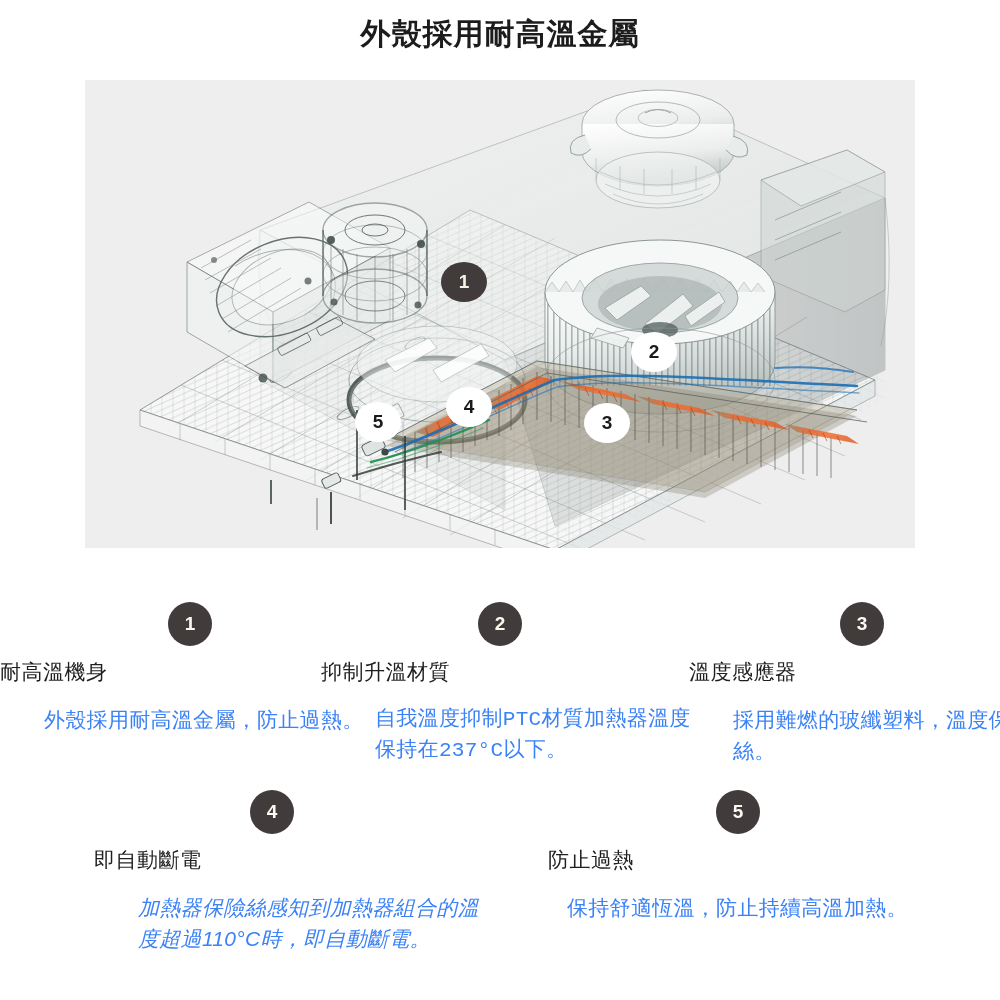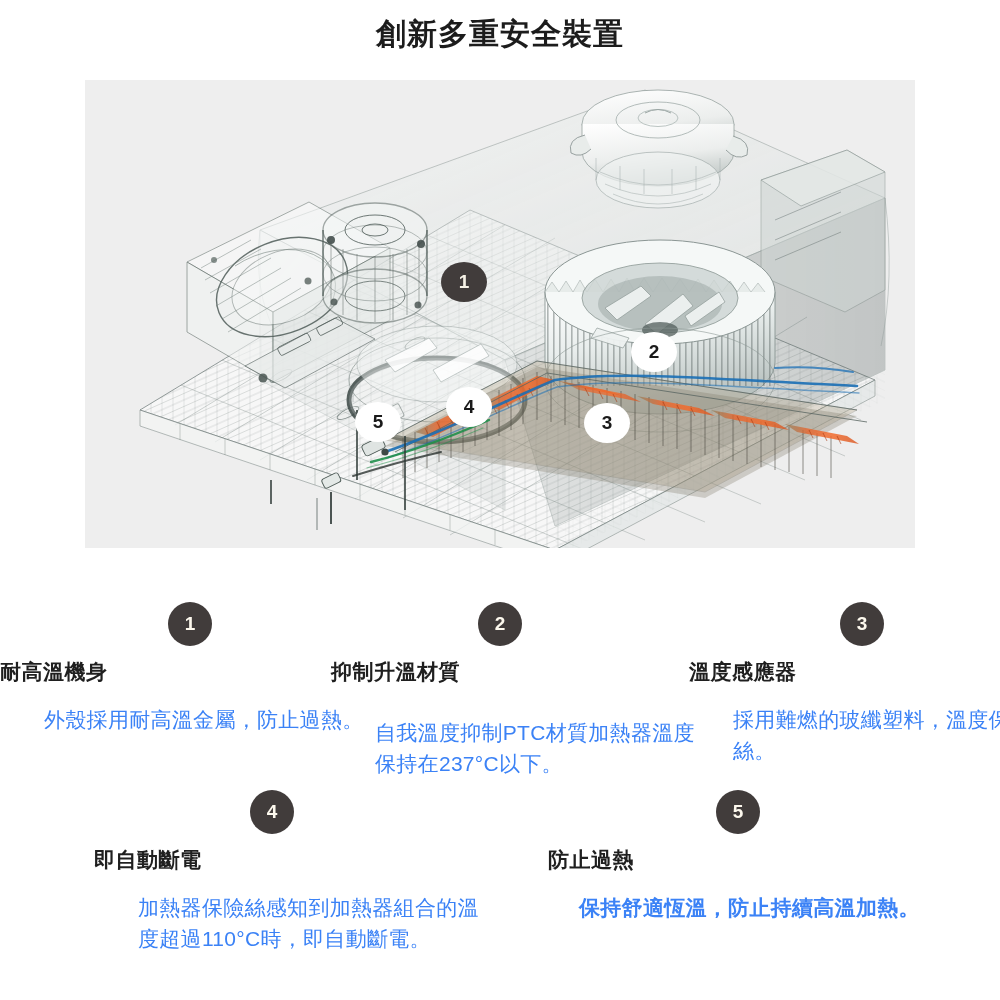--- a/index.html
+++ b/index.html
@@ -90,38 +90,38 @@
     color: #fdf9ee;
     display: flex;
     align-items: center;
     justify-content: center;
     font-size: 19px;
     font-weight: bold;
   }
   .feature-title {
     position: absolute;
     font-size: 21px;
-    font-weight: bold;
+    font-weight: normal;
     color: #1f1f1f;
     white-space: nowrap;
     letter-spacing: 0.5px;
   }
   .feature-desc {
     position: absolute;
     font-size: 21px;
     line-height: 31px;
     color: #3b82f6;
     letter-spacing: 0.3px;
     padding-left: 44px;
   }
 </style>
 </head>
 <body>
 
-<div class="page-title">創新多重安全裝置</div>
+<div class="page-title">外殼採用耐高溫金屬</div>
 
 <div class="hero">
 
   <svg class="hero-svg" viewBox="0 0 830 468">
     <defs>
       <linearGradient id="bodyGrad" x1="0" y1="0" x2="1" y2="1">
         <stop offset="0%" stop-color="#dfe3e2" stop-opacity="0.55"></stop>
         <stop offset="55%" stop-color="#c9d0ce" stop-opacity="0.45"></stop>
         <stop offset="100%" stop-color="#aab3b1" stop-opacity="0.40"></stop>
       </linearGradient>
@@ -500,40 +500,40 @@
       <span>1</span>
     </div>
     <div class="feature-title" style="left:0px; top:66px;">耐高溫機身</div>
     <div class="feature-desc" style="left:0px; top:112px; width:330px;">外殼採用耐高溫金屬，防止過熱。</div>
   </div>
 
   <div class="feature">
     <div class="badge" style="left:478px; top:10px;">
       <span>2</span>
     </div>
-    <div class="feature-title" style="left:331px; top:66px;">抑制升溫材質</div>
-    <div class="feature-desc" style="left:331px; top:125px; width:330px;">自我溫度抑制PTC材質加熱器溫度保持在237°C以下。</div>
+    <div class="feature-title" style="left:321px; top:66px;">抑制升溫材質</div>
+    <div class="feature-desc" style="left:331px; top:112px; width:330px;font-family:Liberation Mono, monospace;">自我溫度抑制PTC材質加熱器溫度保持在237°C以下。</div>
   </div>
 
   <div class="feature">
     <div class="badge" style="left:840px; top:10px;">
       <span>3</span>
     </div>
     <div class="feature-title" style="left:689px; top:66px;">溫度感應器</div>
     <div class="feature-desc" style="left:689px; top:112px; width:300px;">採用難燃的玻纖塑料，溫度保險絲。</div>
   </div>
 
   <div class="feature">
     <div class="badge" style="left:250px; top:198px;">
       <span>4</span>
     </div>
     <div class="feature-title" style="left:94px; top:254px;">即自動斷電</div>
-    <div class="feature-desc" style="left:94px; top:300px; width:360px;">加熱器保險絲感知到加熱器組合的溫度超過110°C時，即自動斷電。</div>
+    <div class="feature-desc" style="left:94px; top:300px; width:360px;font-style:italic;">加熱器保險絲感知到加熱器組合的溫度超過110°C時，即自動斷電。</div>
   </div>
 
   <div class="feature">
     <div class="badge" style="left:716px; top:198px;">
       <span>5</span>
     </div>
     <div class="feature-title" style="left:548px; top:254px;">防止過熱</div>
-    <div class="feature-desc" style="left:535px; top:300px; width:360px;font-weight:bold;">保持舒適恆溫，防止持續高溫加熱。</div>
+    <div class="feature-desc" style="left:523px; top:300px; width:360px;">保持舒適恆溫，防止持續高溫加熱。</div>
   </div>
 </div>
 
 </body></html>

